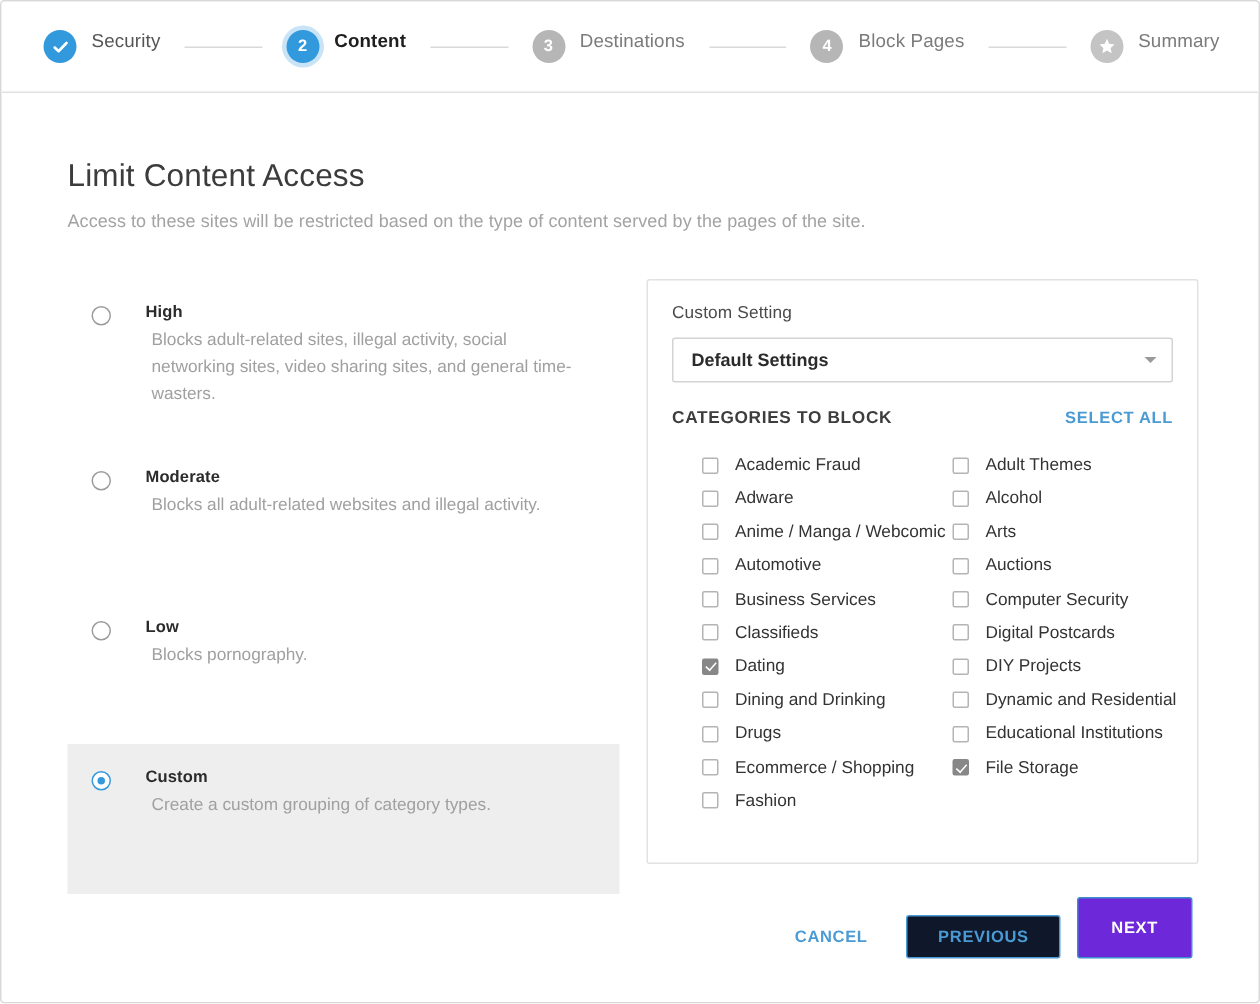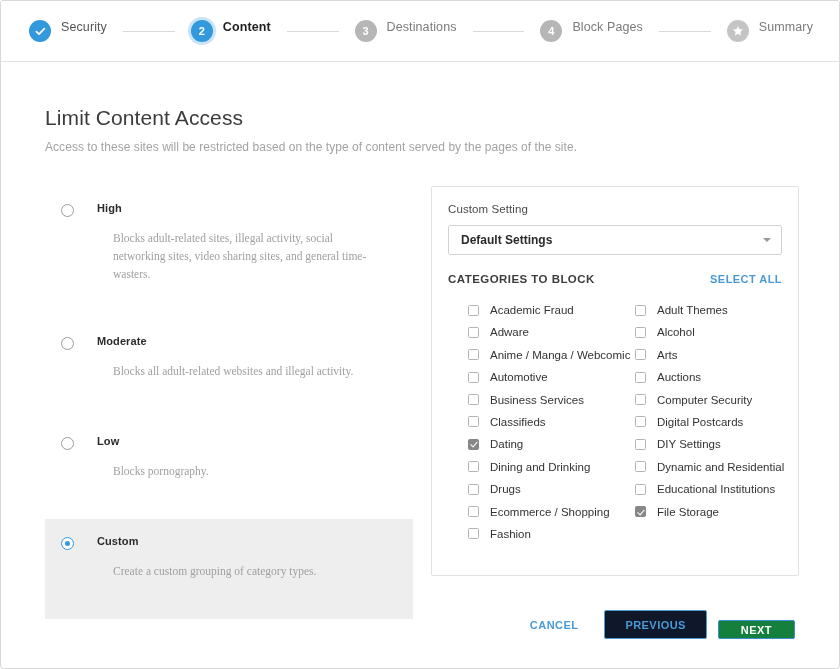--- a/index.html
+++ b/index.html
@@ -169,24 +169,23 @@
   .level-name {
     font-size: 11px;
     font-weight: bold;
     color: #2b2b2b;
     margin: 0 0 5px 0;
     letter-spacing: 0.1px;
   }
   .level-desc {
     font-size: 11.5px;
     color: #a0a0a0;
-    margin: 16px;
+    margin: 4px;
     line-height: 1.55;
     max-width: 290px;
-    font-family: Liberation Serif, serif;
   }
 
   
   #custom-card {
     width: 368px;
     flex: 0 0 368px;
     margin-left: 18px;
     border: 1px solid #e2e2e2;
     border-radius: 2px;
     background: #ffffff;
@@ -312,24 +311,24 @@
   }
   #btn-previous {
     background: #0f172a;
     border: 1px solid #4a9ad4;
     color: #4a9ad4;
     height: 29px;
     padding: 0 20px;
     margin-right: 11px;
   }
   #btn-next {
-    background: #15803d;
+    background: #6d28d9;
     border: 1px solid #3a8fcc;
     color: #ffffff;
-    height: 19px;
+    height: 41px;
     padding: 0 22px;
   }
 </style>
 </head>
 <body>
 
 <div id="page">
 
   <div id="stepbar">
       <div class="step">
@@ -485,21 +484,21 @@
               <div class="cat-item">
                 <span class="cb"></span>
                 <span class="cat-label">Computer Security</span>
               </div>
               <div class="cat-item">
                 <span class="cb"></span>
                 <span class="cat-label">Digital Postcards</span>
               </div>
               <div class="cat-item">
                 <span class="cb"></span>
-                <span class="cat-label">DIY Settings</span>
+                <span class="cat-label">DIY Projects</span>
               </div>
               <div class="cat-item">
                 <span class="cb"></span>
                 <span class="cat-label">Dynamic and Residential</span>
               </div>
               <div class="cat-item">
                 <span class="cb"></span>
                 <span class="cat-label">Educational Institutions</span>
               </div>
               <div class="cat-item">

